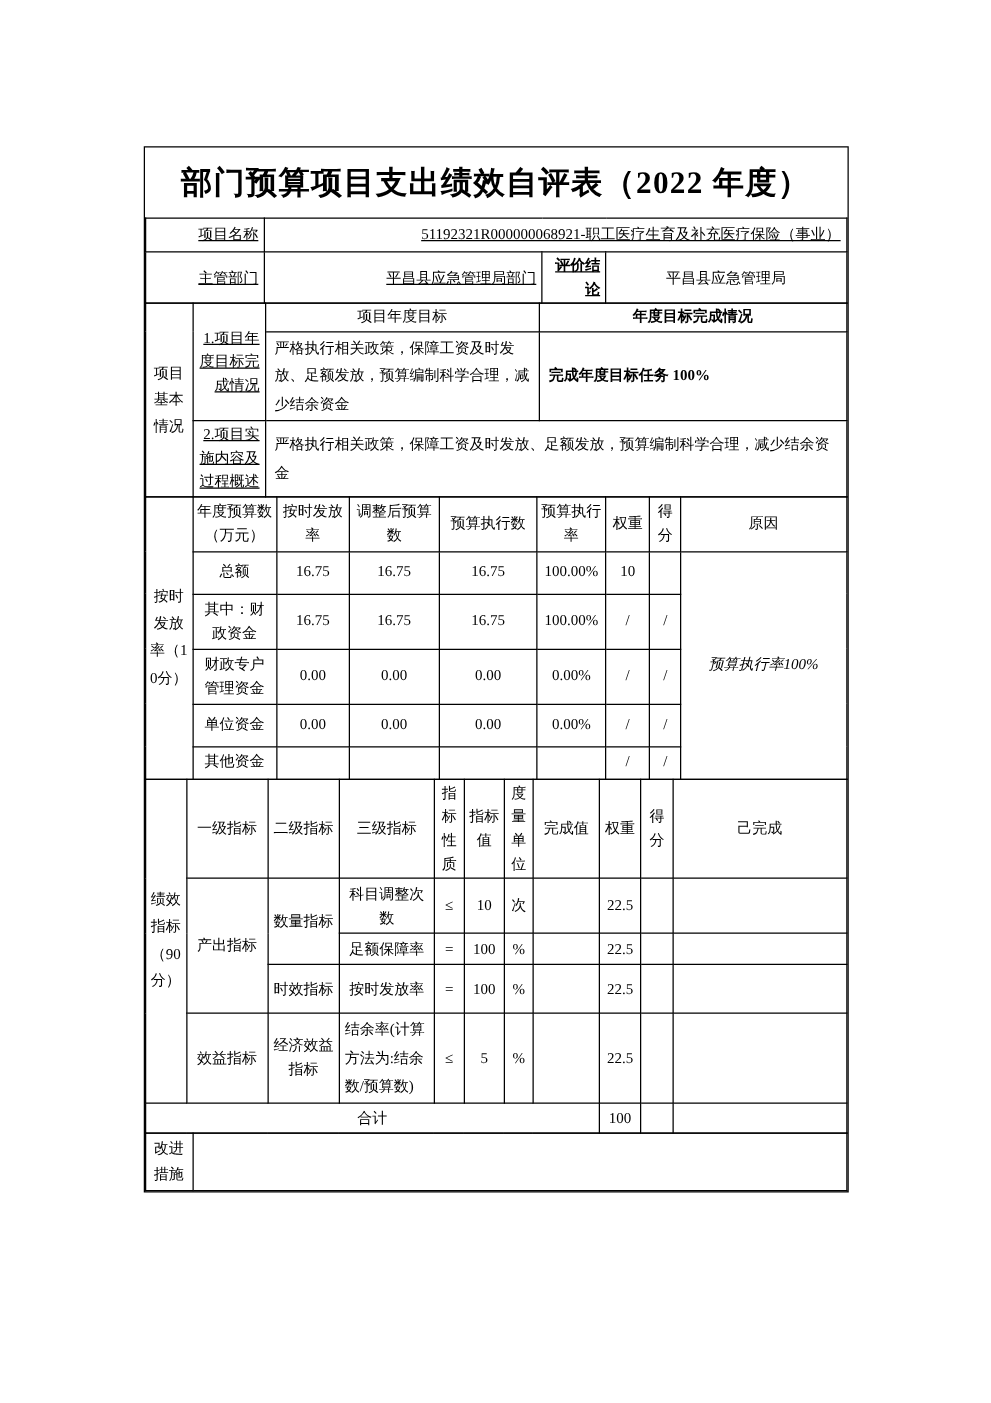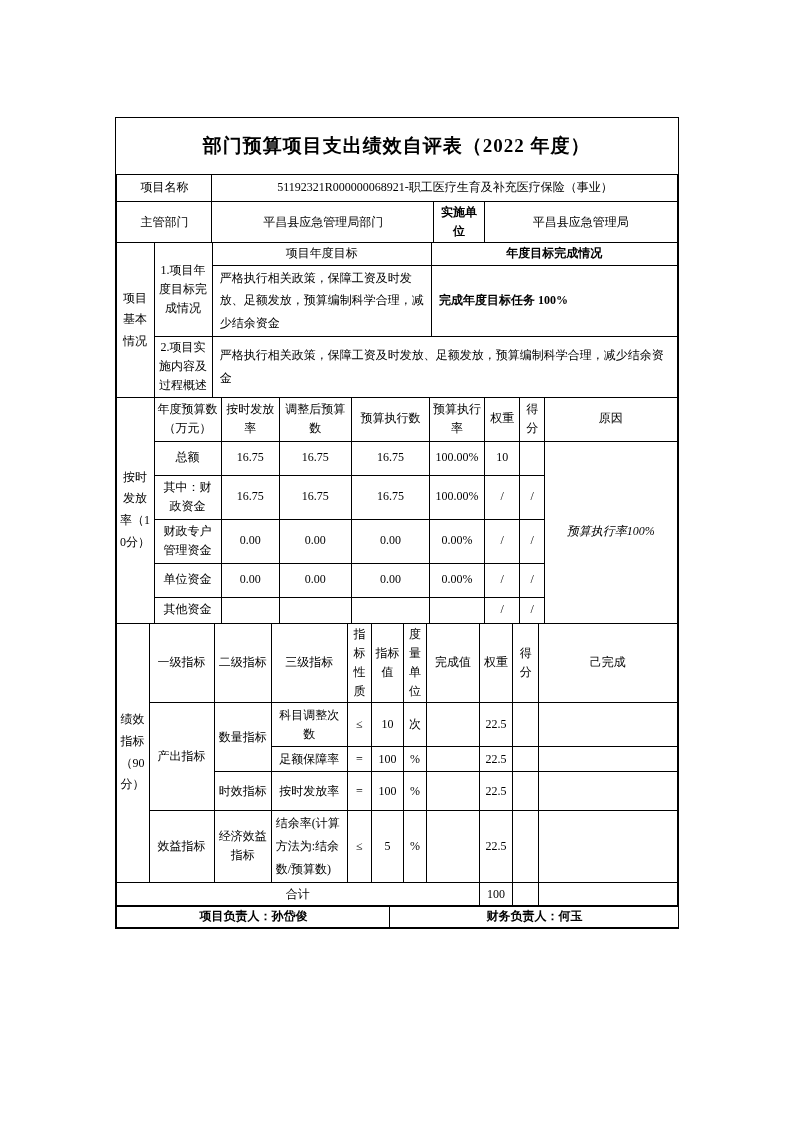--- a/index.html
+++ b/index.html
@@ -26,26 +26,26 @@
   td {
     border: 1px solid #000;
     font-size: 12px;
     line-height: 1.6;
     padding: 1px 4px;
     text-align: center;
     vertical-align: middle;
     word-break: break-all;
     overflow: hidden;
   }
-  td.left { text-align: center; padding-left: 6px; }
+  td.left { text-align: right; padding-left: 6px; text-decoration: underline; }
   td.txt { text-align: left; padding-left: 7px; line-height: 1.9; }
   .b { font-weight: bold; }
   .i { font-style: italic; }
   .title-cell {
-    font-size: 19px;
+    font-size: 25px;
     font-weight: bold;
     text-align: center;
     letter-spacing: 1px;
     line-height: 1.2;
   }
   .seclabel { padding: 1px 2px; line-height: 1.8; }
   .vhead { padding: 1px 1px; line-height: 1.6; }
   .pageno {
     text-align: center;
     font-size: 12px;
@@ -78,21 +78,21 @@
           <col style="width:192px">
       </colgroup>
       <tbody>
           <tr style="height:27px">
         <td class="left">项目名称</td>
         <td class="left" colspan="3">51192321R000000068921-职工医疗生育及补充医疗保险（事业）</td>
       </tr>
       <tr style="height:40px">
         <td class="left">主管部门</td>
         <td class="left">平昌县应急管理局部门</td>
-        <td class="left b" style="padding-left:4px">实施单位</td>
+        <td class="left b" style="padding-left:4px">评价结论</td>
         <td>平昌县应急管理局</td>
       </tr>
     </tbody>
       </table>
 
     <table>
       <colgroup>
         <col style="width:38px">
           <col style="width:58px">
           <col style="width:219px">
@@ -270,31 +270,23 @@
       </tr>
     </tbody>
       </table>
 
     <table>
       <colgroup>
           <col style="width:38px">
           <col style="width:522px">
         </colgroup>
       <tbody>
-    </tbody>
-      </table>
-
-    <table>
-      <colgroup>
-          <col style="width:273px">
-          <col style="width:289px">
-        </colgroup>
-      <tbody>
-          <tr style="height:20px">
-        <td class="left b">项目负责人：孙岱俊</td>
-        <td class="left b">财务负责人：何玉</td>
-      </tr>
-    </tbody>
-      </table>
+      <tr style="height:36px">
+        <td class="seclabel">改进措施</td>
+        <td class="txt"></td>
+      </tr>
+    </tbody>
+      </table>
+
 
   </div>
 
 </div>
 
 </body></html>

